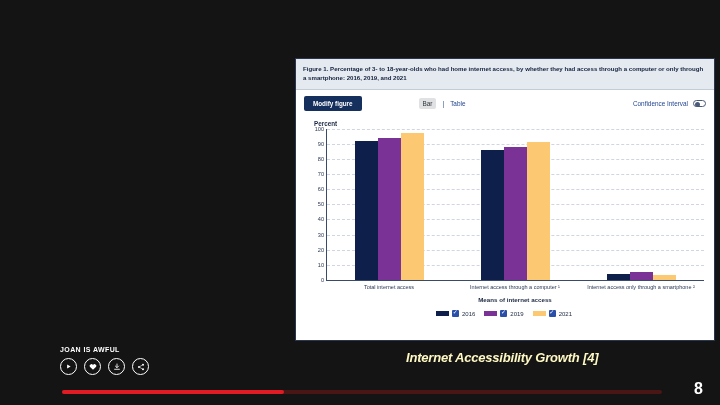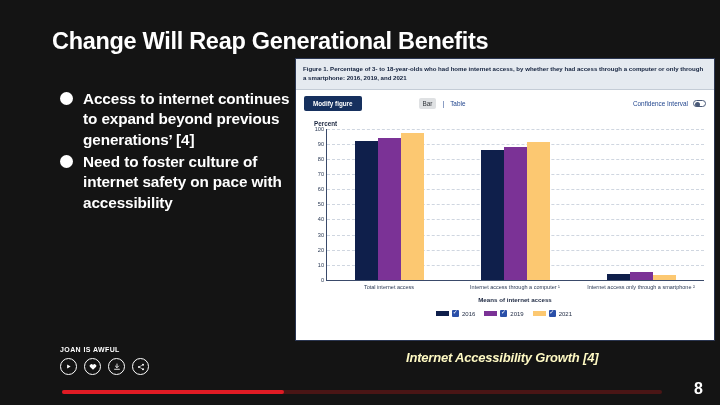--- a/index.html
+++ b/index.html
@@ -161,32 +161,21 @@
   .page-num {
     position: absolute; right: 17px; top: 380px;
     font-size: 16px; font-weight: bold; color: #ffffff;
   }
 </style>
 </head>
 <body>
 
 <div class="slide">
 
-  <div class="slide-title">Change Will Reap Generational Benefits</div>
-
-  <div class="bullets">
-    <div class="bullet-row">
-      <span class="bullet-dot"></span>
-      <span class="bullet-text">Access to internet continues to expand beyond previous generations’ [4]</span>
-    </div>
-    <div class="bullet-row">
-      <span class="bullet-dot"></span>
-      <span class="bullet-text">Need to foster culture of internet safety on pace with accessibility</span>
-    </div>
-  </div>
+
 
   <div class="figure-panel">
 
     <div class="fig-caption">Figure 1. Percentage of 3- to 18-year-olds who had home internet access, by whether they had access through a computer or only through a smartphone: 2016, 2019, and 2021</div>
 
     <div class="fig-toolbar">
       <div class="modify-btn">Modify figure</div>
       <div class="view-toggle">
         <span class="view-opt active">Bar</span>
         <span class="view-sep">|</span>

